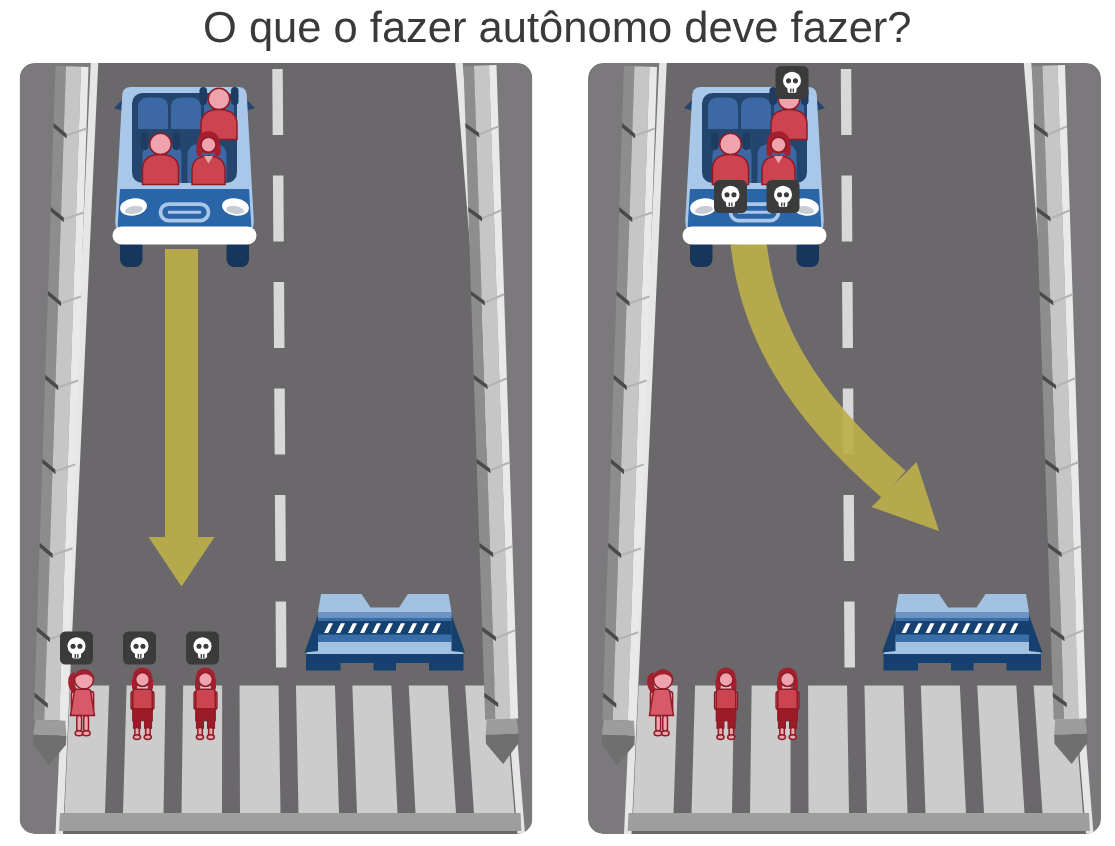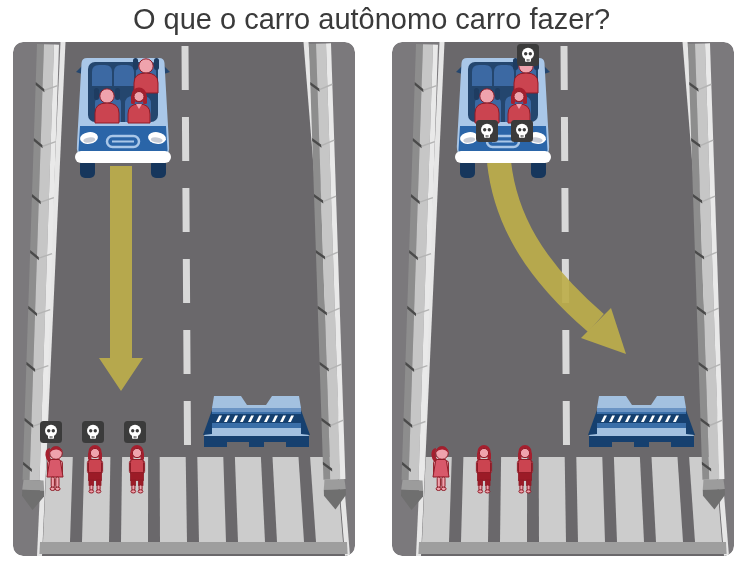--- a/index.html
+++ b/index.html
@@ -181,21 +181,21 @@
       <rect class="pants" x="6" y="37" width="4.6" height="5.5"></rect>
       <rect class="pants" x="13.4" y="37" width="4.6" height="5.5"></rect>
       <rect class="skin" x="6.9" y="42" width="3" height="5.5" rx="1.4"></rect>
       <rect class="skin" x="14.1" y="42" width="3" height="5.5" rx="1.4"></rect>
       <ellipse class="skin" cx="8.3" cy="48.4" rx="2.4" ry="1.6"></ellipse>
       <ellipse class="skin" cx="15.5" cy="48.4" rx="2.4" ry="1.6"></ellipse>
     </g>
   </defs>
 </svg>
 
-<h1>O que o carro autônomo carro fazer?</h1>
+<h1>O que o fazer autônomo deve fazer?</h1>
 
 <div class="panels">
 
   <svg class="panel" width="342" height="514" viewBox="0 0 342 514" role="img">
     <clipPath id="clipA">
         <rect width="342" height="514" rx="10"></rect>
       </clipPath>
     <g clip-path="url(#clipA)">
       <rect class="shoulder" width="342" height="514"></rect>
       <use href="#sym-road"></use>

